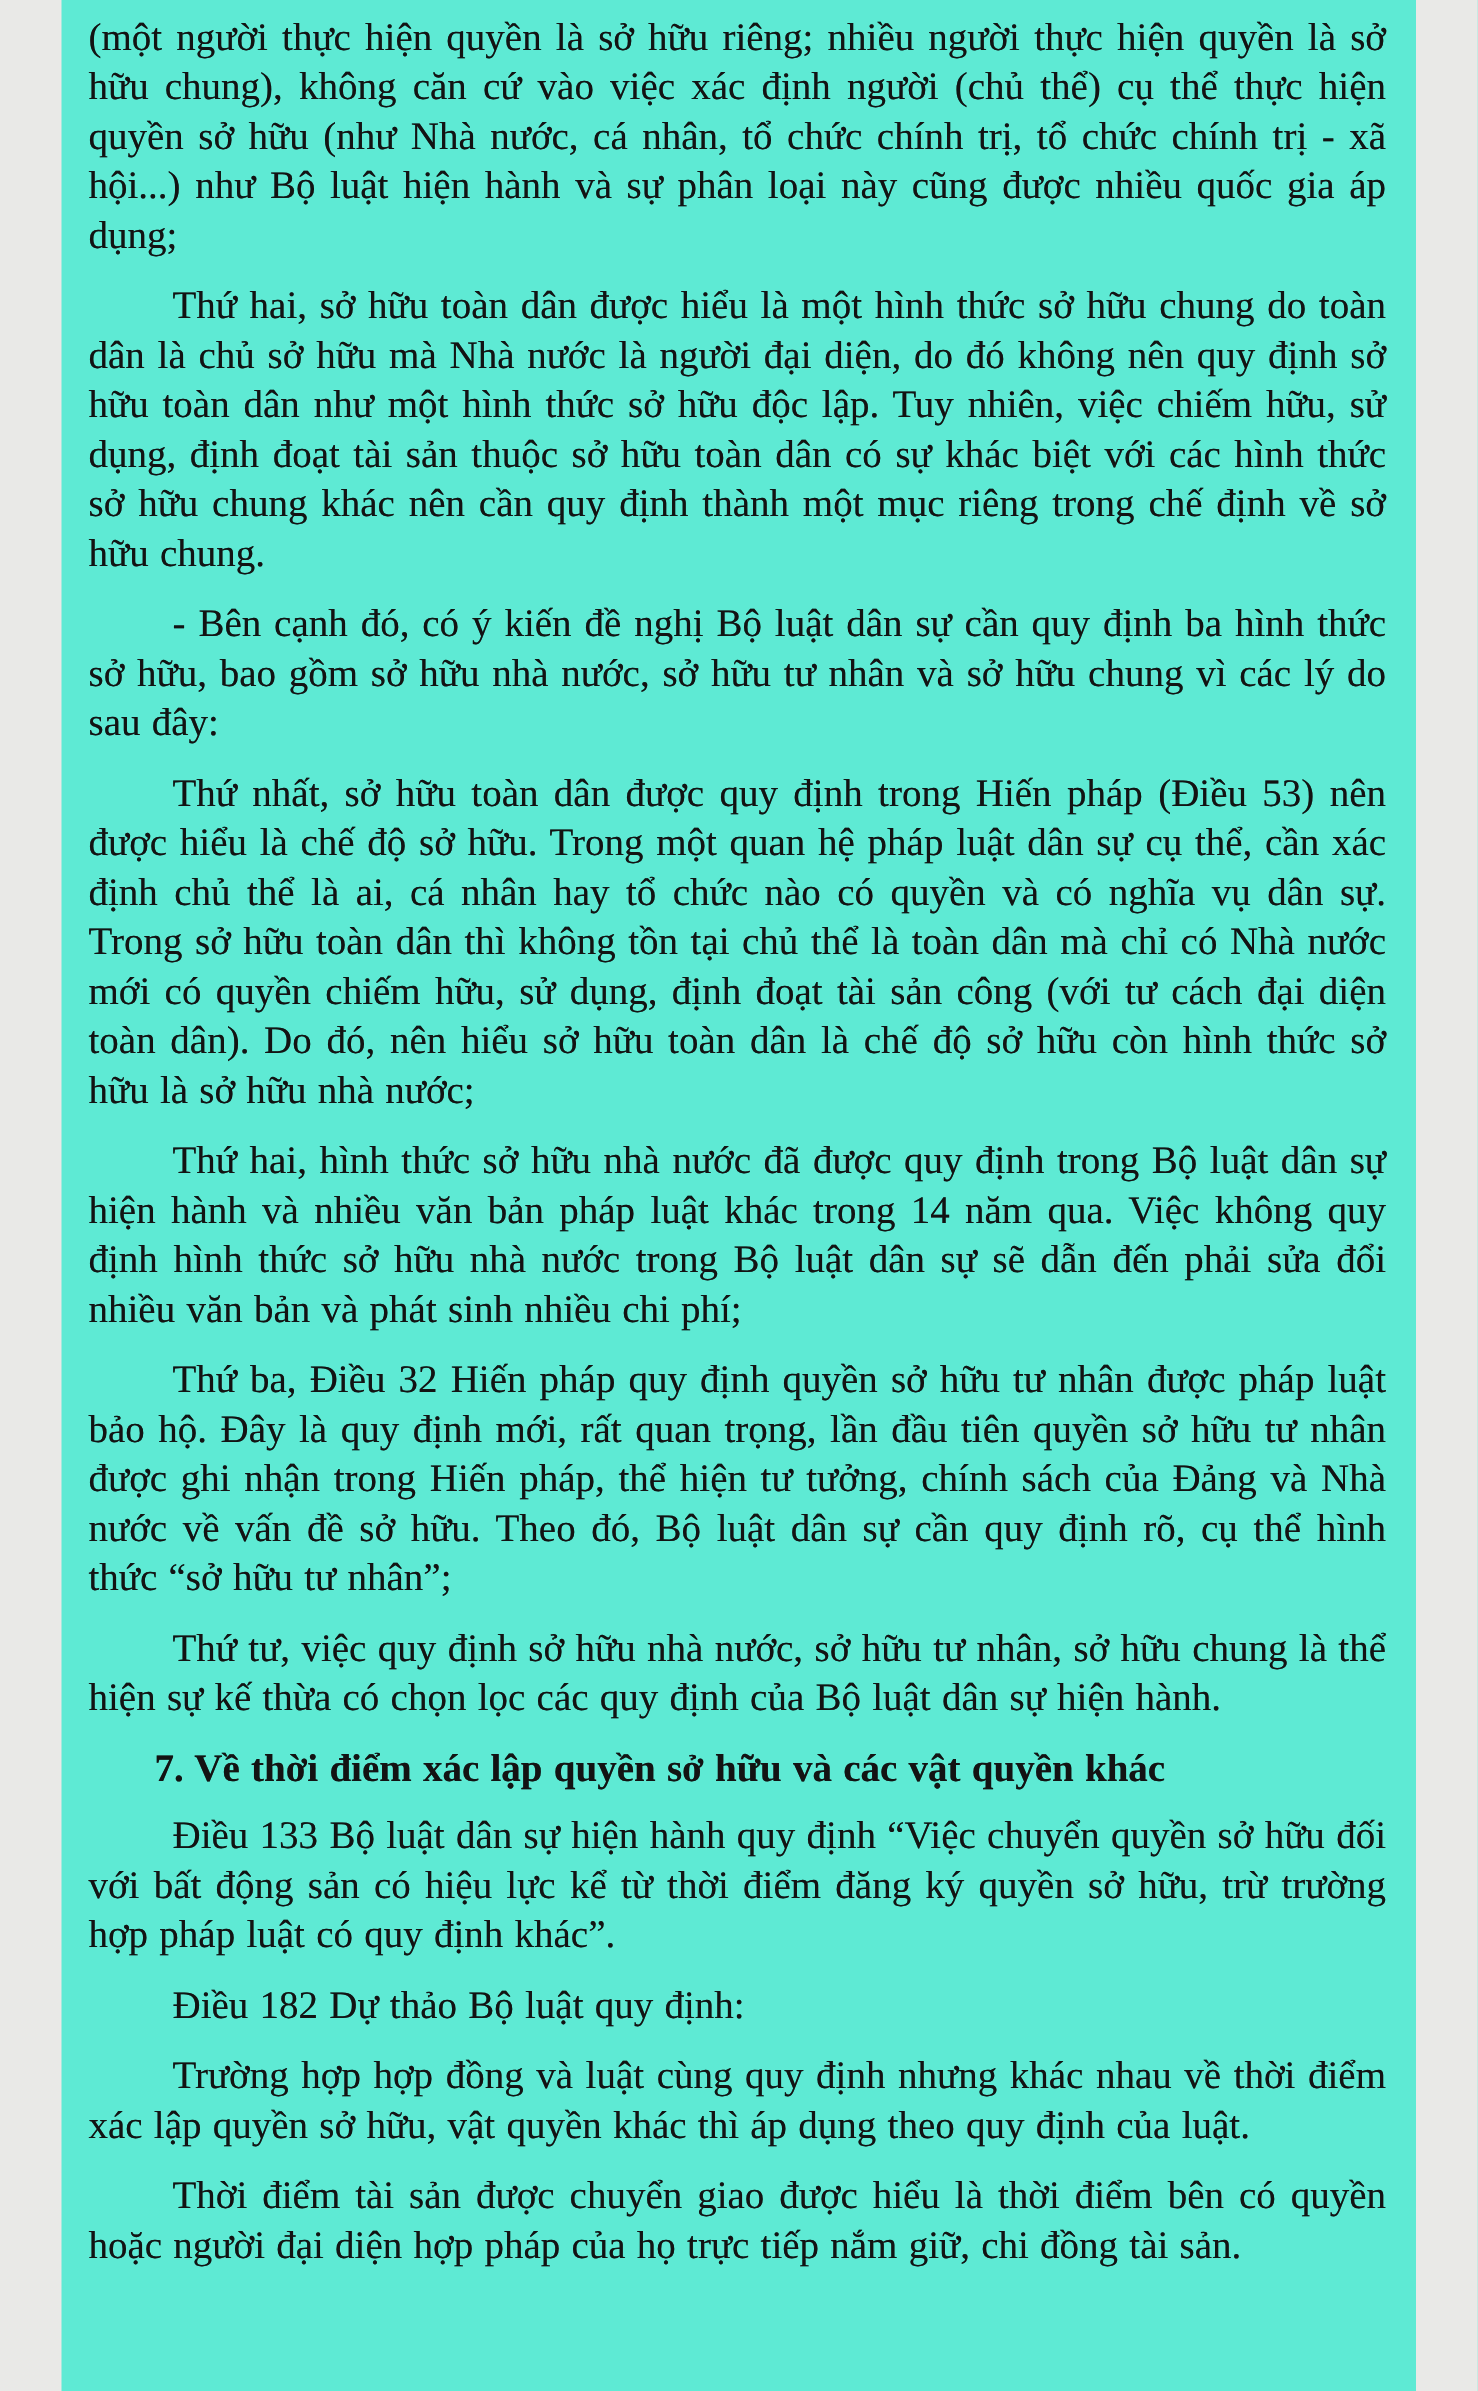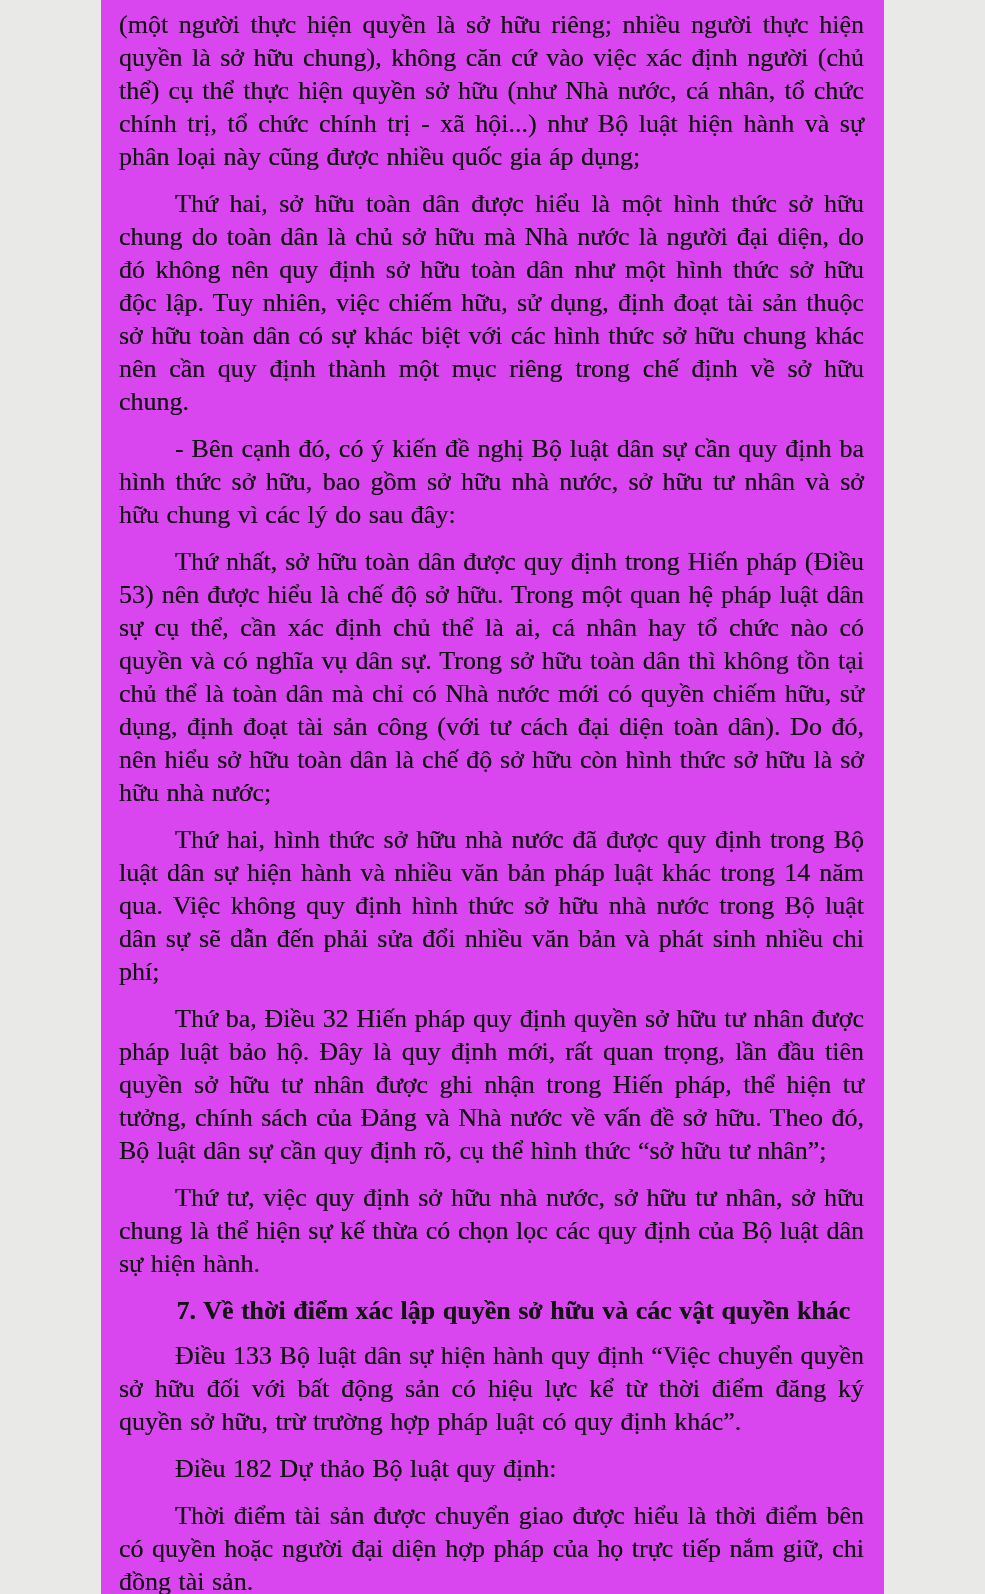--- a/index.html
+++ b/index.html
@@ -4,24 +4,24 @@
 <title>Scanned legal document page</title>
 <style>
   html, body {
     margin: 0;
     padding: 0;
     background: #e9e9e7;
   }
   .page {
     position: relative;
     box-sizing: border-box;
-    width: 783px;
+    width: 903px;
     height: 1594px;
     margin: 0 auto;
-    background: #d946ef;
+    background: #5eead4;
     color: #131313;
     font-family: "Liberation Serif", "DejaVu Serif", serif;
     font-size: 26px;
     line-height: 33px;
     padding: 8px 20px 0 18px;
     text-align: justify;
     overflow: hidden;
     
     text-shadow: 0 0 0.4px rgba(0,0,0,0.55);
   }
@@ -29,32 +29,33 @@
     margin: 0 0 14px 0;
     text-indent: 56px;
     word-spacing: 1px;
   }
   .para.no-indent {
     text-indent: 0;
   }
   .para.heading {
     font-weight: bold;
     text-indent: 44px;
-    text-align: center;
+    text-align: left;
     margin-bottom: 12px;
   }
 </style>
 </head>
 <body>
 
 <div class="page">
   <p class="para no-indent">(một người thực hiện quyền là sở hữu riêng; nhiều người thực hiện quyền là sở hữu chung), không căn cứ vào việc xác định người (chủ thể) cụ thể thực hiện quyền sở hữu (như Nhà nước, cá nhân, tổ chức chính trị, tổ chức chính trị - xã hội...) như Bộ luật hiện hành và sự phân loại này cũng được nhiều quốc gia áp dụng;</p>
   <p class="para">Thứ hai, sở hữu toàn dân được hiểu là một hình thức sở hữu chung do toàn dân là chủ sở hữu mà Nhà nước là người đại diện, do đó không nên quy định sở hữu toàn dân như một hình thức sở hữu độc lập. Tuy nhiên, việc chiếm hữu, sử dụng, định đoạt tài sản thuộc sở hữu toàn dân có sự khác biệt với các hình thức sở hữu chung khác nên cần quy định thành một mục riêng trong chế định về sở hữu chung.</p>
   <p class="para">- Bên cạnh đó, có ý kiến đề nghị Bộ luật dân sự cần quy định ba hình thức sở hữu, bao gồm sở hữu nhà nước, sở hữu tư nhân và sở hữu chung vì các lý do sau đây:</p>
   <p class="para">Thứ nhất, sở hữu toàn dân được quy định trong Hiến pháp (Điều 53) nên được hiểu là chế độ sở hữu. Trong một quan hệ pháp luật dân sự cụ thể, cần xác định chủ thể là ai, cá nhân hay tổ chức nào có quyền và có nghĩa vụ dân sự. Trong sở hữu toàn dân thì không tồn tại chủ thể là toàn dân mà chỉ có Nhà nước mới có quyền chiếm hữu, sử dụng, định đoạt tài sản công (với tư cách đại diện toàn dân). Do đó, nên hiểu sở hữu toàn dân là chế độ sở hữu còn hình thức sở hữu là sở hữu nhà nước;</p>
   <p class="para">Thứ hai, hình thức sở hữu nhà nước đã được quy định trong Bộ luật dân sự hiện hành và nhiều văn bản pháp luật khác trong 14 năm qua. Việc không quy định hình thức sở hữu nhà nước trong Bộ luật dân sự sẽ dẫn đến phải sửa đổi nhiều văn bản và phát sinh nhiều chi phí;</p>
   <p class="para">Thứ ba, Điều 32 Hiến pháp quy định quyền sở hữu tư nhân được pháp luật bảo hộ. Đây là quy định mới, rất quan trọng, lần đầu tiên quyền sở hữu tư nhân được ghi nhận trong Hiến pháp, thể hiện tư tưởng, chính sách của Đảng và Nhà nước về vấn đề sở hữu. Theo đó, Bộ luật dân sự cần quy định rõ, cụ thể hình thức “sở hữu tư nhân”;</p>
   <p class="para">Thứ tư, việc quy định sở hữu nhà nước, sở hữu tư nhân, sở hữu chung là thể hiện sự kế thừa có chọn lọc các quy định của Bộ luật dân sự hiện hành.</p>
   <p class="para heading">7. Về thời điểm xác lập quyền sở hữu và các vật quyền khác</p>
   <p class="para">Điều 133 Bộ luật dân sự hiện hành quy định “Việc chuyển quyền sở hữu đối với bất động sản có hiệu lực kể từ thời điểm đăng ký quyền sở hữu, trừ trường hợp pháp luật có quy định khác”.</p>
   <p class="para">Điều 182 Dự thảo Bộ luật quy định:</p>
+  <p class="para">Trường hợp hợp đồng và luật cùng quy định nhưng khác nhau về thời điểm xác lập quyền sở hữu, vật quyền khác thì áp dụng theo quy định của luật.</p>
   <p class="para">Thời điểm tài sản được chuyển giao được hiểu là thời điểm bên có quyền hoặc người đại diện hợp pháp của họ trực tiếp nắm giữ, chi đồng tài sản.</p>
 </div>
 
 </body></html>

